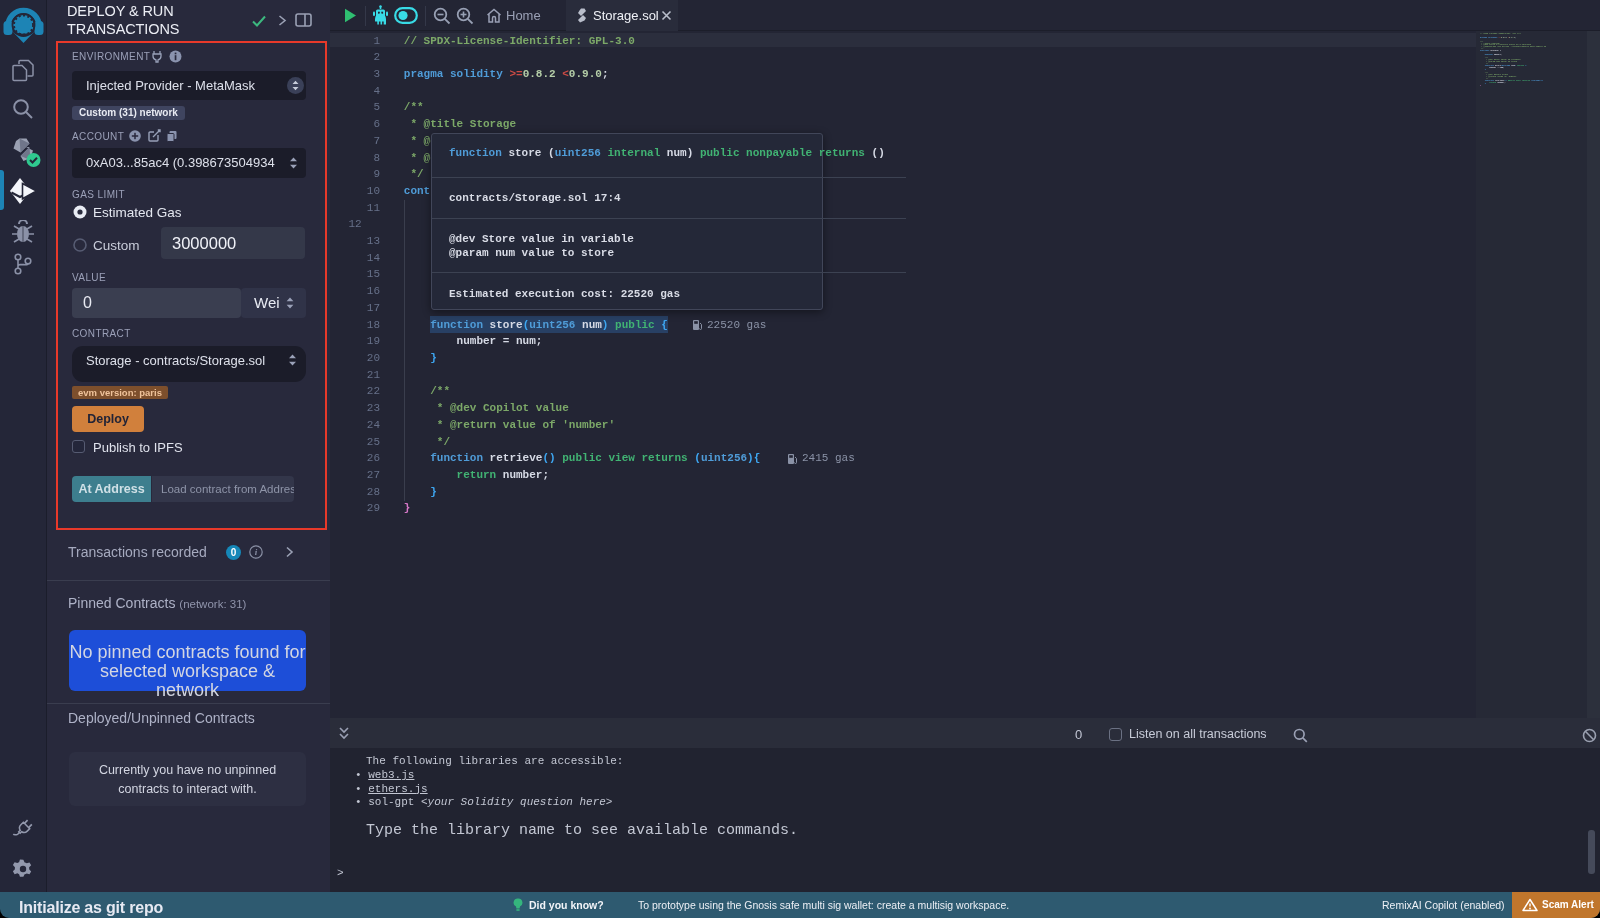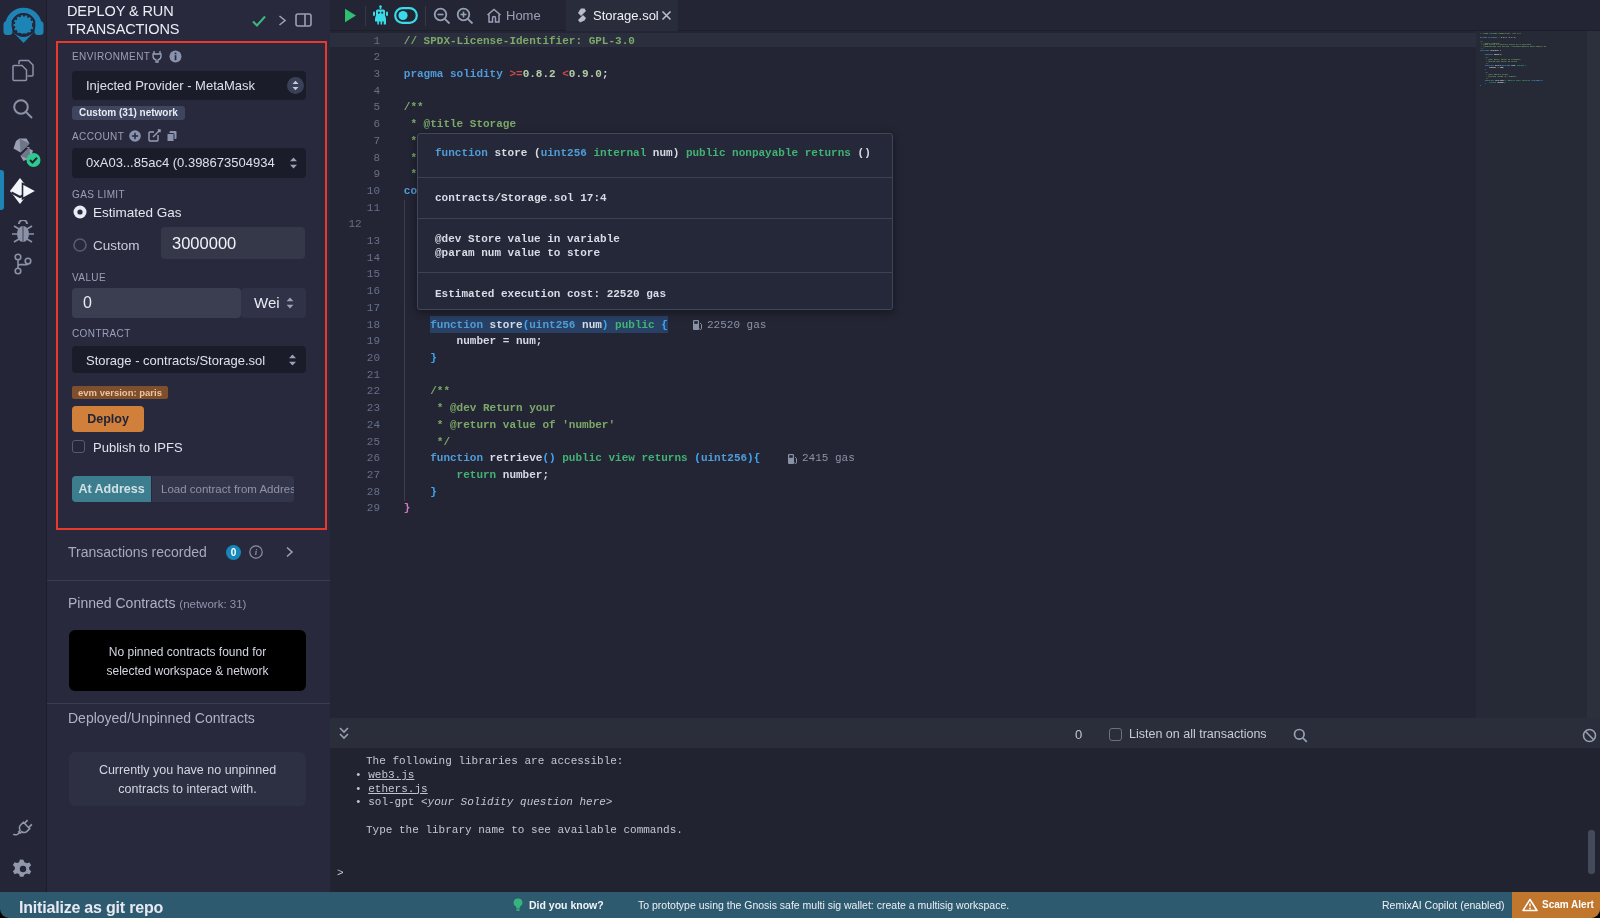--- a/index.html
+++ b/index.html
@@ -162,21 +162,21 @@
   <div class="ctl" style="left:114px; top:227px; width:144px; height:32px; line-height:32px; padding-left:11px; background:#343849; color:#f0f2f8; font-size:16.5px;">3000000</div>
 
   <div class="abs lbl" style="left:25px; top:272px;">VALUE</div>
   <div class="ctl" style="top:288px; width:169px; height:30px; line-height:30px; padding-left:11px; background:#3a3e50; color:#e8eaf2; font-size:16px;">0</div>
   <div class="ctl" style="left:194px; top:288px; width:65px; height:30px; line-height:30px; padding-left:13px; background:#303348; color:#e8ebf3; font-weight:500; font-size:15px;">Wei</div>
   <svg class="abs" style="left:238px; top:296px;" width="10" height="14" viewBox="0 0 10 14">
       <path d="M1.6 5.2 L5 1.6 L8.4 5.2 Z M1.6 8.8 L5 12.4 L8.4 8.8 Z" fill="#9aa1b8"></path>
     </svg>
 
   <div class="abs lbl" style="left:25px; top:328px;">CONTRACT</div>
-  <div class="ctl" style="top:346px; height:27px; line-height:29px; padding-left:14px;">Storage - contracts/Storage.sol</div>
+  <div class="ctl" style="top:346px; height:36px; line-height:29px; padding-left:14px;border-radius:11px;">Storage - contracts/Storage.sol</div>
   <svg class="abs" style="left:240px; top:353px;" width="11" height="14" viewBox="0 0 11 14">
       <path d="M2 5.2 L5.5 1.6 L9 5.2 Z M2 8.8 L5.5 12.4 L9 8.8 Z" fill="#9aa1b8"></path>
     </svg>
   <div class="abs" style="left:25px; top:386px; height:13px; background:#7d4f2c; border-radius:2px; color:#efc29a; font-size:9.5px; font-weight:bold; line-height:13px; padding:0 6px;">evm version: paris</div>
 
   <div class="abs" style="left:25px; top:406px; width:72px; height:26px; background:#d1803c; border-radius:4px; color:#222336; font-size:12.5px; font-weight:bold; text-align:center; line-height:26px;">Deploy</div>
   <div class="abs" style="left:25px; top:440px; width:13px; height:13px; background:#24263a; border:1.5px solid #565b72; border-radius:3px;"></div>
   <div class="abs" style="left:46px; top:440px; font-size:13px; color:#dfe2ec;">Publish to IPFS</div>
 
   <div class="abs" style="left:25px; top:476px; width:79px; height:26px; background:#3d7e8e; border-radius:4px 0 0 4px; color:#cfe0e6; font-size:12.5px; font-weight:bold; text-align:center; line-height:26px;">At Address</div>
@@ -187,21 +187,21 @@
   <svg class="abs" style="left:202px; top:545px;" width="14" height="14" viewBox="0 0 14 14">
       <circle cx="7" cy="7" r="6.2" fill="none" stroke="#8a90a5" stroke-width="1.2"></circle>
       <text x="7" y="10.2" text-anchor="middle" font-family="Liberation Serif, serif" font-size="9" fill="#8a90a5" font-weight="bold" font-style="italic">i</text>
     </svg>
   <svg class="abs" style="left:238px; top:546px;" width="9" height="12" viewBox="0 0 9 12">
       <path d="M2 1.5 L7 6 L2 10.5" stroke="#9aa0b4" stroke-width="1.6" fill="none"></path>
     </svg>
   <div class="abs" style="left:0; top:580px; width:283px; height:1px; background:#3a3d4f;"></div>
 
   <div class="abs" style="left:21px; top:595px; font-size:14px; color:#aeb2c7;">Pinned Contracts <span style="font-size:11.5px; color:#9094ab;">(network: 31)</span></div>
-  <div class="abs" style="left:22px; top:630px; width:237px; height:61px; background:#000000; border-radius:6px; color:#d3d6e2; font-size:12px; font-weight:500; text-align:center; line-height:19px; padding-top:13px;">No pinned contracts found for<br>selected workspace &amp; network</div>
+  <div class="abs" style="left:22px; top:630px; width:237px; height:61px; background:#1d4ed8; border-radius:6px; color:#d3d6e2; font-size:18px; font-weight:500; text-align:center; line-height:19px; padding-top:13px;">No pinned contracts found for<br>selected workspace &amp; network</div>
   <div class="abs" style="left:0; top:703px; width:283px; height:1px; background:#3a3d4f;"></div>
   <div class="abs" style="left:21px; top:710px; font-size:14px; color:#aeb2c7;">Deployed/Unpinned Contracts</div>
   <div class="abs" style="left:22px; top:752px; width:237px; height:54px; background:#2d2f42; border-radius:6px; color:#d3d6e2; font-size:12.5px; font-weight:500; text-align:center; line-height:19px; padding-top:9px;">Currently you have no unpinned<br>contracts to interact with.</div>
 </div>
 <div id="editor" class="abs">
 
   <div class="abs" style="left:0; top:33px; width:1146px; height:14px; background:#2b2e3d;"></div>
 
   <div class="abs" style="left:1146px; top:31px; width:111px; height:687px; background:#262936;"></div>
   <div class="abs" style="left:1257px; top:31px; width:13px; height:687px; background:#2c303c;"></div>
@@ -247,21 +247,21 @@
     <div class="codeline" style="top:99.38px;"><span class="c">/**</span></div>
     <div class="codeline" style="top:116.09px;"><span class="c"> * @title Storage</span></div>
     <div class="codeline" style="top:132.8px;"><span class="c"> * @dev Store &amp; retrieve value in a variable</span></div>
     <div class="codeline" style="top:149.51px;"><span class="c"> * @custom:dev-run-script ./scripts/deploy_with_ethers.ts</span></div>
     <div class="codeline" style="top:166.22px;"><span class="c"> */</span></div>
     <div class="codeline" style="top:182.93px;"><span class="k">contract</span><span class="w"> Storage {</span></div>
     <div class="codeline" style="top:316.61px;"><span class="k">    function</span><span class="w"> store</span><span class="bb">(</span><span class="k">uint256</span><span class="w"> num</span><span class="bb">)</span><span class="w"> </span><span class="g">public</span><span class="w"> </span><span class="bb">{</span></div>
     <div class="codeline" style="top:333.32px;"><span class="w">        number = num;</span></div>
     <div class="codeline" style="top:350.03px;"><span class="bb">    }</span></div>
     <div class="codeline" style="top:383.45px;"><span class="c">    /**</span></div>
-    <div class="codeline" style="top:400.16px;"><span class="c">     * @dev Return your</span></div>
+    <div class="codeline" style="top:400.16px;"><span class="c">     * @dev Copilot value</span></div>
     <div class="codeline" style="top:416.87px;"><span class="c">     * @return value of 'number'</span></div>
     <div class="codeline" style="top:433.58px;"><span class="c">     */</span></div>
     <div class="codeline" style="top:450.29px;"><span class="k">    function</span><span class="w"> retrieve</span><span class="bb">()</span><span class="w"> </span><span class="g">public view returns</span><span class="w"> </span><span class="bb">(</span><span class="k">uint256</span><span class="bb">){</span></div>
     <div class="codeline" style="top:467px;"><span class="g">        return</span><span class="w"> number;</span></div>
     <div class="codeline" style="top:483.71px;"><span class="bb">    }</span></div>
     <div class="codeline" style="top:500.42px;"><span class="pk">}</span></div>
   </div>
 
   <svg class="abs" style="left:362px; top:319px;" width="11" height="12" viewBox="0 0 11 12">
       <rect x="1" y="1" width="6" height="10" rx="1" fill="#8a92a6"></rect>
@@ -269,21 +269,21 @@
       <path d="M8 4 l1.5 1.5 v4 a1 1 0 0 1 -2 0" stroke="#8a92a6" stroke-width="1" fill="none"></path>
     </svg>
     <div class="abs gas mono" style="left:377px; top:316.6px; height:16.71px; line-height:16.71px; font-size:11px;text-align:center;">22520 gas</div>
   <svg class="abs" style="left:457px; top:452.7px;" width="11" height="12" viewBox="0 0 11 12">
       <rect x="1" y="1" width="6" height="10" rx="1" fill="#8a92a6"></rect>
       <rect x="2.2" y="2.2" width="3.6" height="2.6" fill="#232534"></rect>
       <path d="M8 4 l1.5 1.5 v4 a1 1 0 0 1 -2 0" stroke="#8a92a6" stroke-width="1" fill="none"></path>
     </svg>
     <div class="abs gas mono" style="left:472px; top:450.3px; height:16.71px; line-height:16.71px; font-size:11px;">2415 gas</div>
 
-  <div id="tooltip" class="abs" style="left:87px; top:133px; width:476px; height:177px; background:#242838; border:1px solid #414659; border-radius:3px; box-shadow:0 2px 8px rgba(0,0,0,0.45);">
+  <div id="tooltip" class="abs" style="left:101px; top:133px; width:392px; height:177px; background:#242838; border:1px solid #414659; border-radius:3px; box-shadow:0 2px 8px rgba(0,0,0,0.45);">
     <div class="abs mono" style="left:17px; top:13px; font-size:11px; font-weight:bold; white-space:pre;"><span class="k">function</span><span class="w"> store (</span><span class="k">uint256</span><span class="g"> internal</span><span class="w"> num) </span><span class="g">public</span><span class="w"> </span><span class="g">nonpayable</span><span class="w"> </span><span class="g">returns</span><span class="w"> ()</span></div>
     <div class="abs" style="left:0; top:42.5px; width:474px; height:1px; background:#3c4252;"></div>
     <div class="abs mono" style="left:17px; top:58px; font-size:11px; font-weight:bold; color:#d9dce6;">contracts/Storage.sol 17:4</div>
     <div class="abs" style="left:0; top:84px; width:474px; height:1px; background:#3c4252;"></div>
     <div class="abs mono" style="left:17px; top:99px; font-size:11px; font-weight:bold; color:#d9dce6; line-height:13.8px;">@dev Store value in variable<br>@param num value to store</div>
     <div class="abs" style="left:0; top:138px; width:474px; height:1px; background:#3c4252;"></div>
     <div class="abs mono" style="left:17px; top:154px; font-size:11px; font-weight:bold; color:#d9dce6;">Estimated execution cost: 22520 gas</div>
   </div>
 
   <div id="minimap" class="abs" style="left:1150px; top:33px; width:111px; height:60px; overflow:hidden;">
@@ -378,21 +378,21 @@
   <svg class="abs" style="left:1252px; top:10px;" width="15" height="15" viewBox="0 0 15 15">
       <circle cx="7.5" cy="7.5" r="6" stroke="#9aa0b0" stroke-width="1.6" fill="none"></circle>
       <line x1="3.3" y1="3.3" x2="11.7" y2="11.7" stroke="#9aa0b0" stroke-width="1.6"></line>
     </svg>
 </div>
 <div id="term" class="abs">
   <div class="abs mono" style="left:36px; top:7px; font-size:11px; line-height:13.7px; color:#c3c7d3; white-space:pre;">The following libraries are accessible:</div>
   <div class="abs mono" style="left:25px; top:21px; font-size:11px; line-height:13.7px; color:#c3c7d3; white-space:pre;">• <span style="text-decoration:underline;">web3.js</span></div>
   <div class="abs mono" style="left:25px; top:34.7px; font-size:11px; line-height:13.7px; color:#c3c7d3; white-space:pre;">• <span style="text-decoration:underline;">ethers.js</span></div>
   <div class="abs mono" style="left:25px; top:48.4px; font-size:11px; line-height:13.7px; color:#c3c7d3; white-space:pre;">• sol-gpt <span style="font-style:italic;">&lt;your Solidity question here&gt;</span></div>
-  <div class="abs mono" style="left:36px; top:76px; font-size:11px; line-height:13.7px; color:#c3c7d3; white-space:pre;">Type the library name to see available commands.</div>
+  <div class="abs mono" style="left:36px; top:76px; font-size:15px; line-height:13.7px; color:#c3c7d3; white-space:pre;">Type the library name to see available commands.</div>
   <div class="abs mono" style="left:7px; top:119px; font-size:11px; color:#c3c7d3;">&gt;</div>
   <div class="abs" style="left:1258px; top:82px; width:7px; height:44px; background:#454a5a; border-radius:3px;"></div>
 </div>
 <div class="abs" style="left:0; top:906px; width:14px; height:12px; background:#000;"></div>
 <div class="abs" style="left:1586px; top:906px; width:14px; height:12px; background:#000;"></div>
 <div id="status" class="abs">
   <div class="abs" style="left:19px; top:7px; font-size:16px; font-weight:700; letter-spacing:-0.2px; color:#e6e9f2; white-space:nowrap;text-align:right;">Initialize as git repo</div>
   <svg class="abs" style="left:513px; top:6px;" width="10" height="14" viewBox="0 0 10 14">
       <path d="M5 0.5 a4.2 4.2 0 0 1 2 8 l-0.4 2 h-3.2 l-0.4 -2 a4.2 4.2 0 0 1 2 -8 Z" fill="#35b57d"></path>
       <rect x="3.4" y="11.2" width="3.2" height="1.6" fill="#35b57d"></rect>

